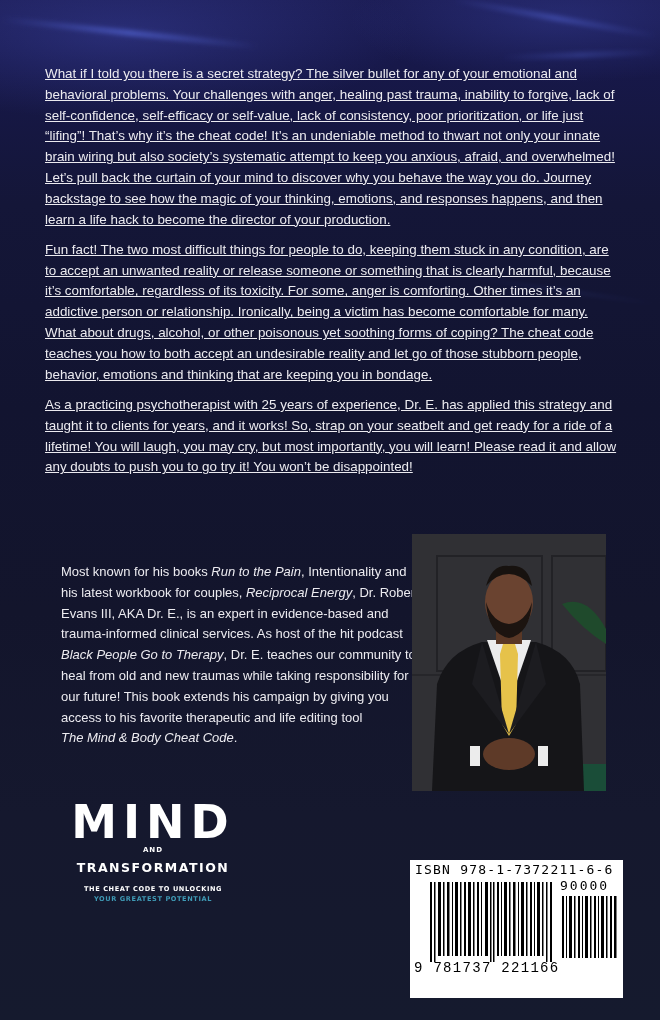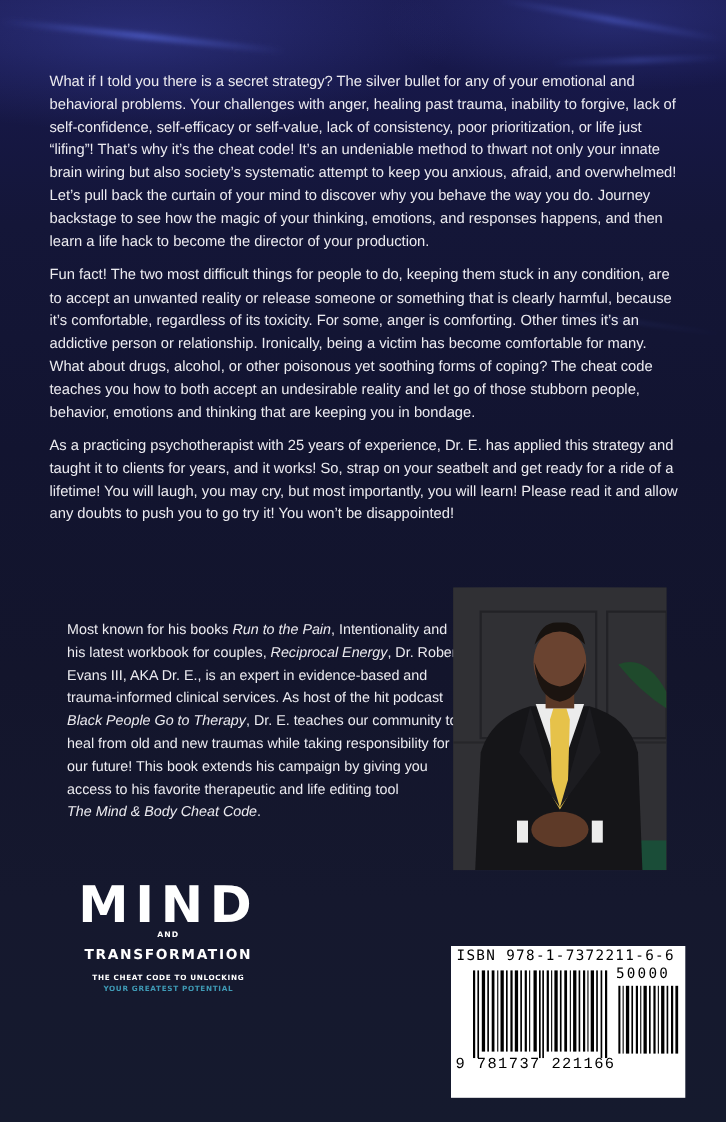--- a/index.html
+++ b/index.html
@@ -20,21 +20,21 @@
     }
     .streak.s1 { left: 0; top: 30px; width: 260px; transform: rotate(6deg); }
     .streak.s2 { left: 450px; top: 15px; width: 210px; transform: rotate(10deg); opacity: .7; }
     .streak.s3 { left: 500px; top: 52px; width: 160px; transform: rotate(-2deg); opacity: .5; }
     .streak.s4 { left: 470px; top: 290px; width: 190px; height: 2px; transform: rotate(8deg); opacity: .35; }
 
     .blurb {
       position: absolute; left: 45px; top: 64px; width: 575px;
       font-size: 13.4px; line-height: 20.8px; color: #ecebf0;
     }
-    .blurb p { margin: 0 0 9.5px 0; }
+    .blurb p { margin: 0 0 9.5px 0; text-decoration: underline; }
 
     .bio {
       position: absolute; left: 45px; top: 562px; width: 360px;
       font-size: 13px; line-height: 20.8px; color: #ecebf0; margin-left: 16px;
     }
     .bio p { margin: 0; }
     .bio i { font-style: italic; }
 
     .photo {
       position: absolute; left: 412px; top: 534px; width: 194px; height: 257px;
@@ -142,21 +142,21 @@
 <div class="logo">
   <div class="big">MIND</div>
   <div class="and">AND</div>
   <div class="transform">TRANSFORMATION</div>
   <div class="tag1">THE CHEAT CODE TO UNLOCKING</div>
   <div class="tag2">YOUR GREATEST POTENTIAL</div>
 </div>
 
 <div class="barcode">
   <div class="isbn">ISBN 978-1-7372211-6-6</div>
-  <div class="price">50000</div>
+  <div class="price">90000</div>
   <svg class="bars" width="125" height="80" viewBox="0 0 125 80">
     <g fill="#000">
       <rect x="0" y="0" width="2" height="80"></rect>
         <rect x="4" y="0" width="1.5" height="80"></rect>
       <rect x="8" y="0" width="3" height="74"></rect>
         <rect x="13" y="0" width="1.5" height="74"></rect>
       <rect x="17" y="0" width="2.5" height="74"></rect>
         <rect x="22" y="0" width="1" height="74"></rect>
       <rect x="25" y="0" width="3" height="74"></rect>
         <rect x="30" y="0" width="1.5" height="74"></rect>

